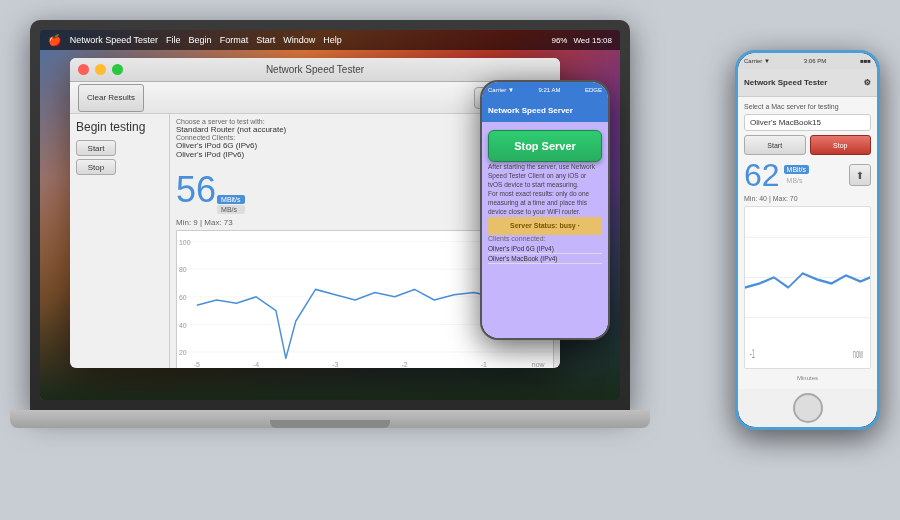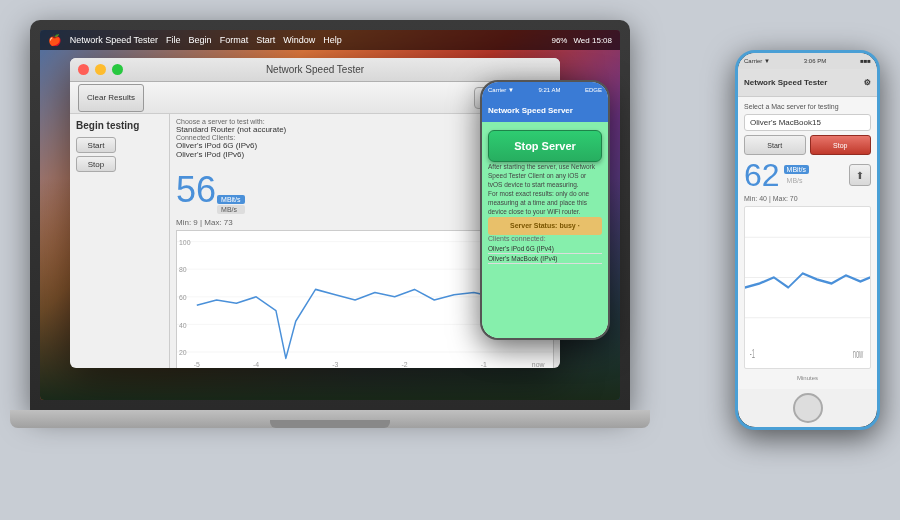--- a/index.html
+++ b/index.html
@@ -185,21 +185,21 @@
       height: calc(100% - 56px);
     }
 
     .left-panel {
       width: 100px;
       border-right: 1px solid #ccc;
       padding: 6px;
       font-size: 8px;
       color: #333;
     }
-    .left-panel h4 { font-size: 10px; font-weight: 700; margin-bottom: 4px; }
+    .left-panel h4 { font-size: 12px; font-weight: 400; margin-bottom: 4px; }
     .left-panel .btn-row { display: flex; flex-direction: column; gap: 3px; margin-top: 6px; }
     .small-btn {
       height: 16px;
       border-radius: 3px;
       border: 1px solid #aaa;
       background: linear-gradient(180deg, #f0f0f0, #d8d8d8);
       font-size: 8px;
       color: #333;
       width: 40px;
     }
@@ -324,21 +324,21 @@
       background: #3a7bd5;
       display: flex;
       align-items: center;
       padding: 0 6px;
       font-size: 8px;
       color: white;
       font-weight: 600;
     }
     .phone-content {
       flex: 1;
-      background: #86efac;
+      background: #c4b5fd;
       display: flex;
       flex-direction: column;
       align-items: center;
       padding: 8px 6px;
       gap: 0;
     }
     .stop-server-btn {
       width: 100%;
       height: 32px;
       background: linear-gradient(180deg, #2ecc71, #27ae60);

